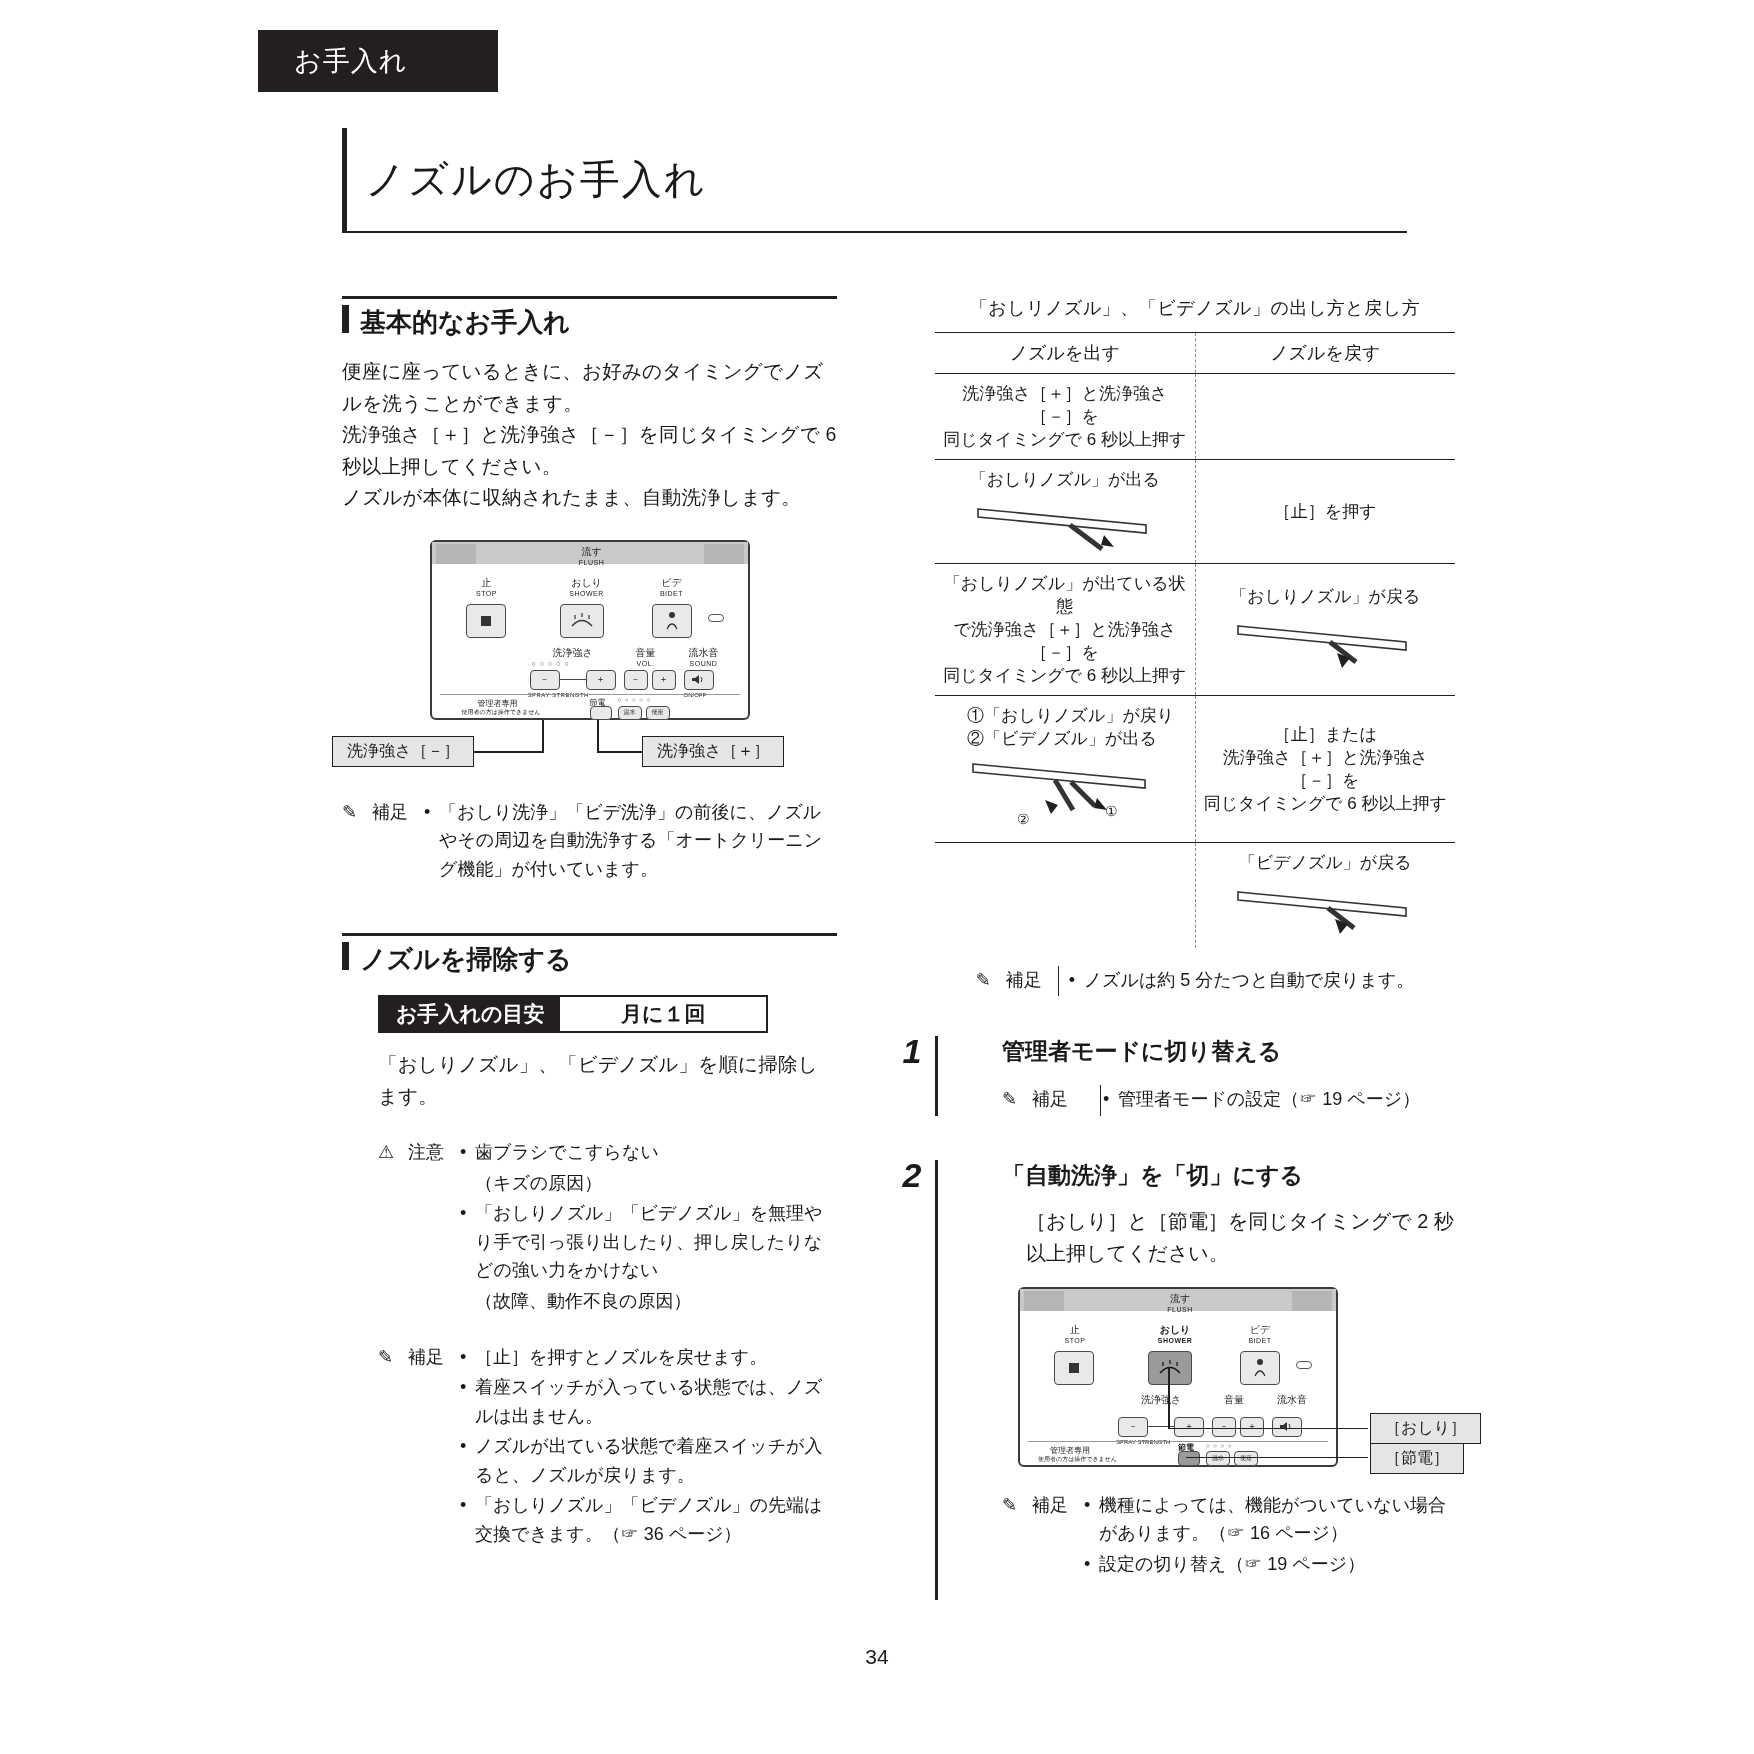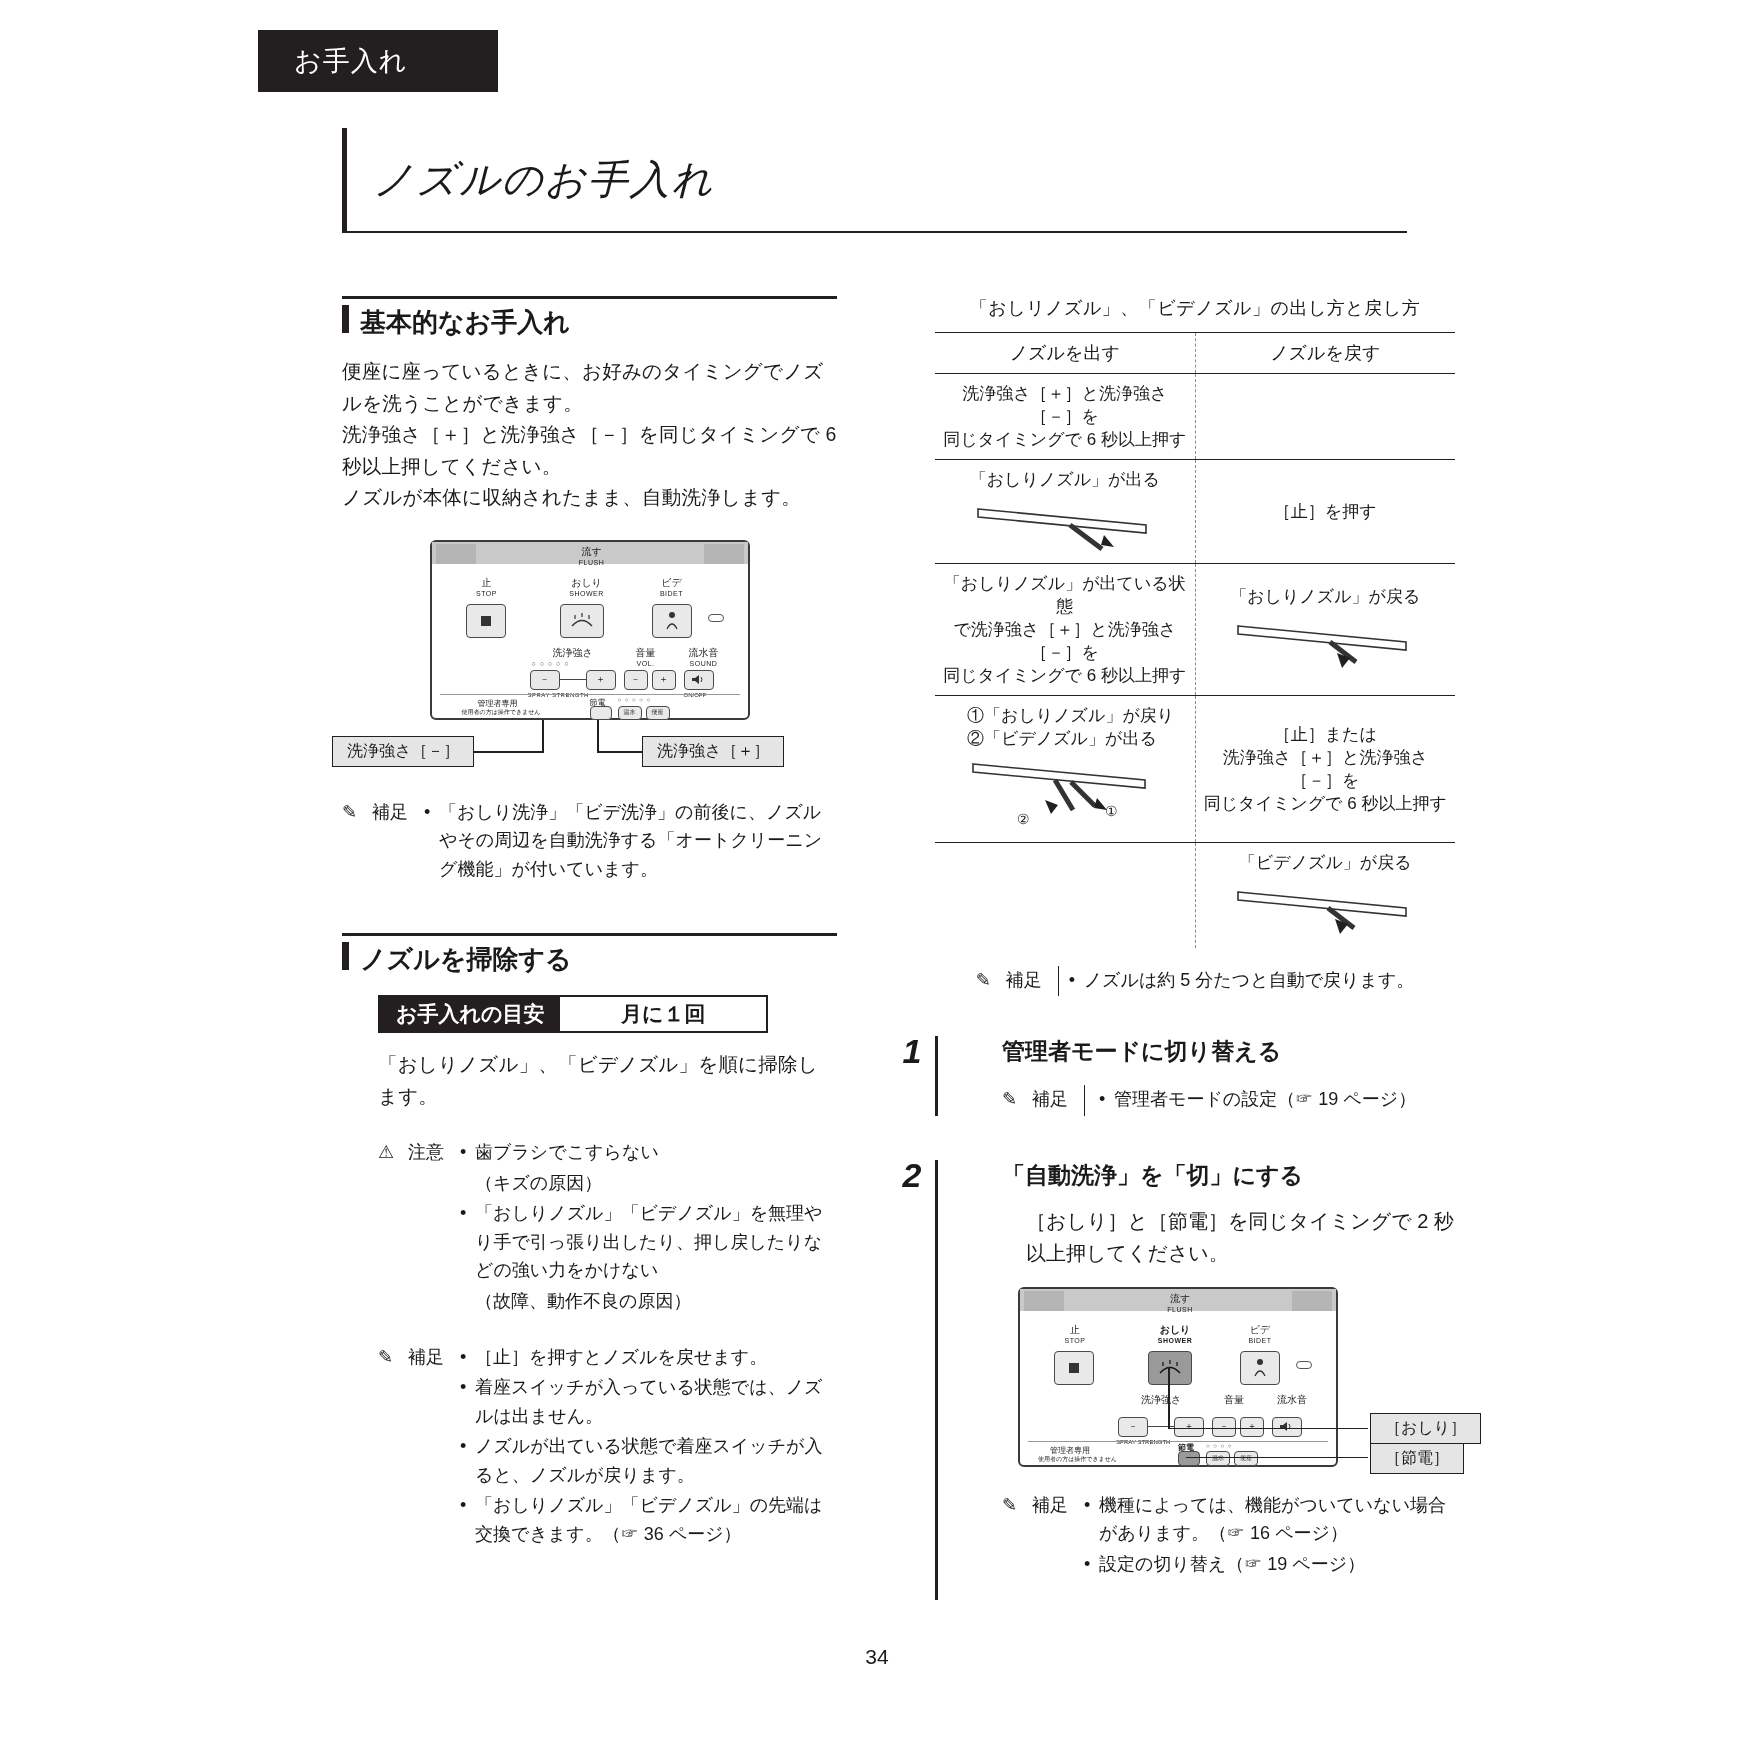--- a/index.html
+++ b/index.html
@@ -20,21 +20,21 @@
     background:#231f20; color:#fff;
     display:flex; align-items:center; padding-left:36px;
     font-size:27px; font-weight:normal; letter-spacing:1px;
   }
   .title-wrap {
     position:absolute; left:342px; top:128px; width:1065px; height:105px;
     border-left:5px solid #231f20;
     border-bottom:2px solid #231f20;
     display:flex; align-items:center;
   }
-  .title-wrap .t { padding-left:26px; font-size:40px; letter-spacing:2px;font-style:italic; }
+  .title-wrap .t { padding-left:18px; font-size:40px; letter-spacing:2px; }
 
   
   .sec-head {
     border-top:3px solid #231f20;
     display:flex; 
     padding-top:6px;
   }
   .sec-head .bar { width:7px; height:28px; background:#231f20; margin-right:11px; }
   .sec-head .txt { font-size:26px; font-weight:bold; }
 
@@ -352,21 +352,21 @@
         </ul>
       </div>
     </div>
 
     <div class="step" style="margin-top:40px;">
       <div class="num">1</div>
       <div class="hd">管理者モードに切り替える</div>
       <div class="note" style="margin-top:18px;">
         <div class="ico">✎</div>
         <div class="lbl">補足</div>
-        <div class="body" style="flex:0 1 auto;border-left:1.4px solid #231f20;padding-left:14px;">
+        <div class="body" style="flex:0 1 auto;border-left:1.4px solid #231f20;padding-left:2px;margin-left:16px;">
           <ul>
             <li>管理者モードの設定（☞ 19 ページ）</li>
           </ul>
         </div>
       </div>
     </div>
 
     <div class="step" style="margin-top:44px;padding-bottom:20px;">
       <div class="num">2</div>
       <div class="hd">「自動洗浄」を「切」にする</div>

